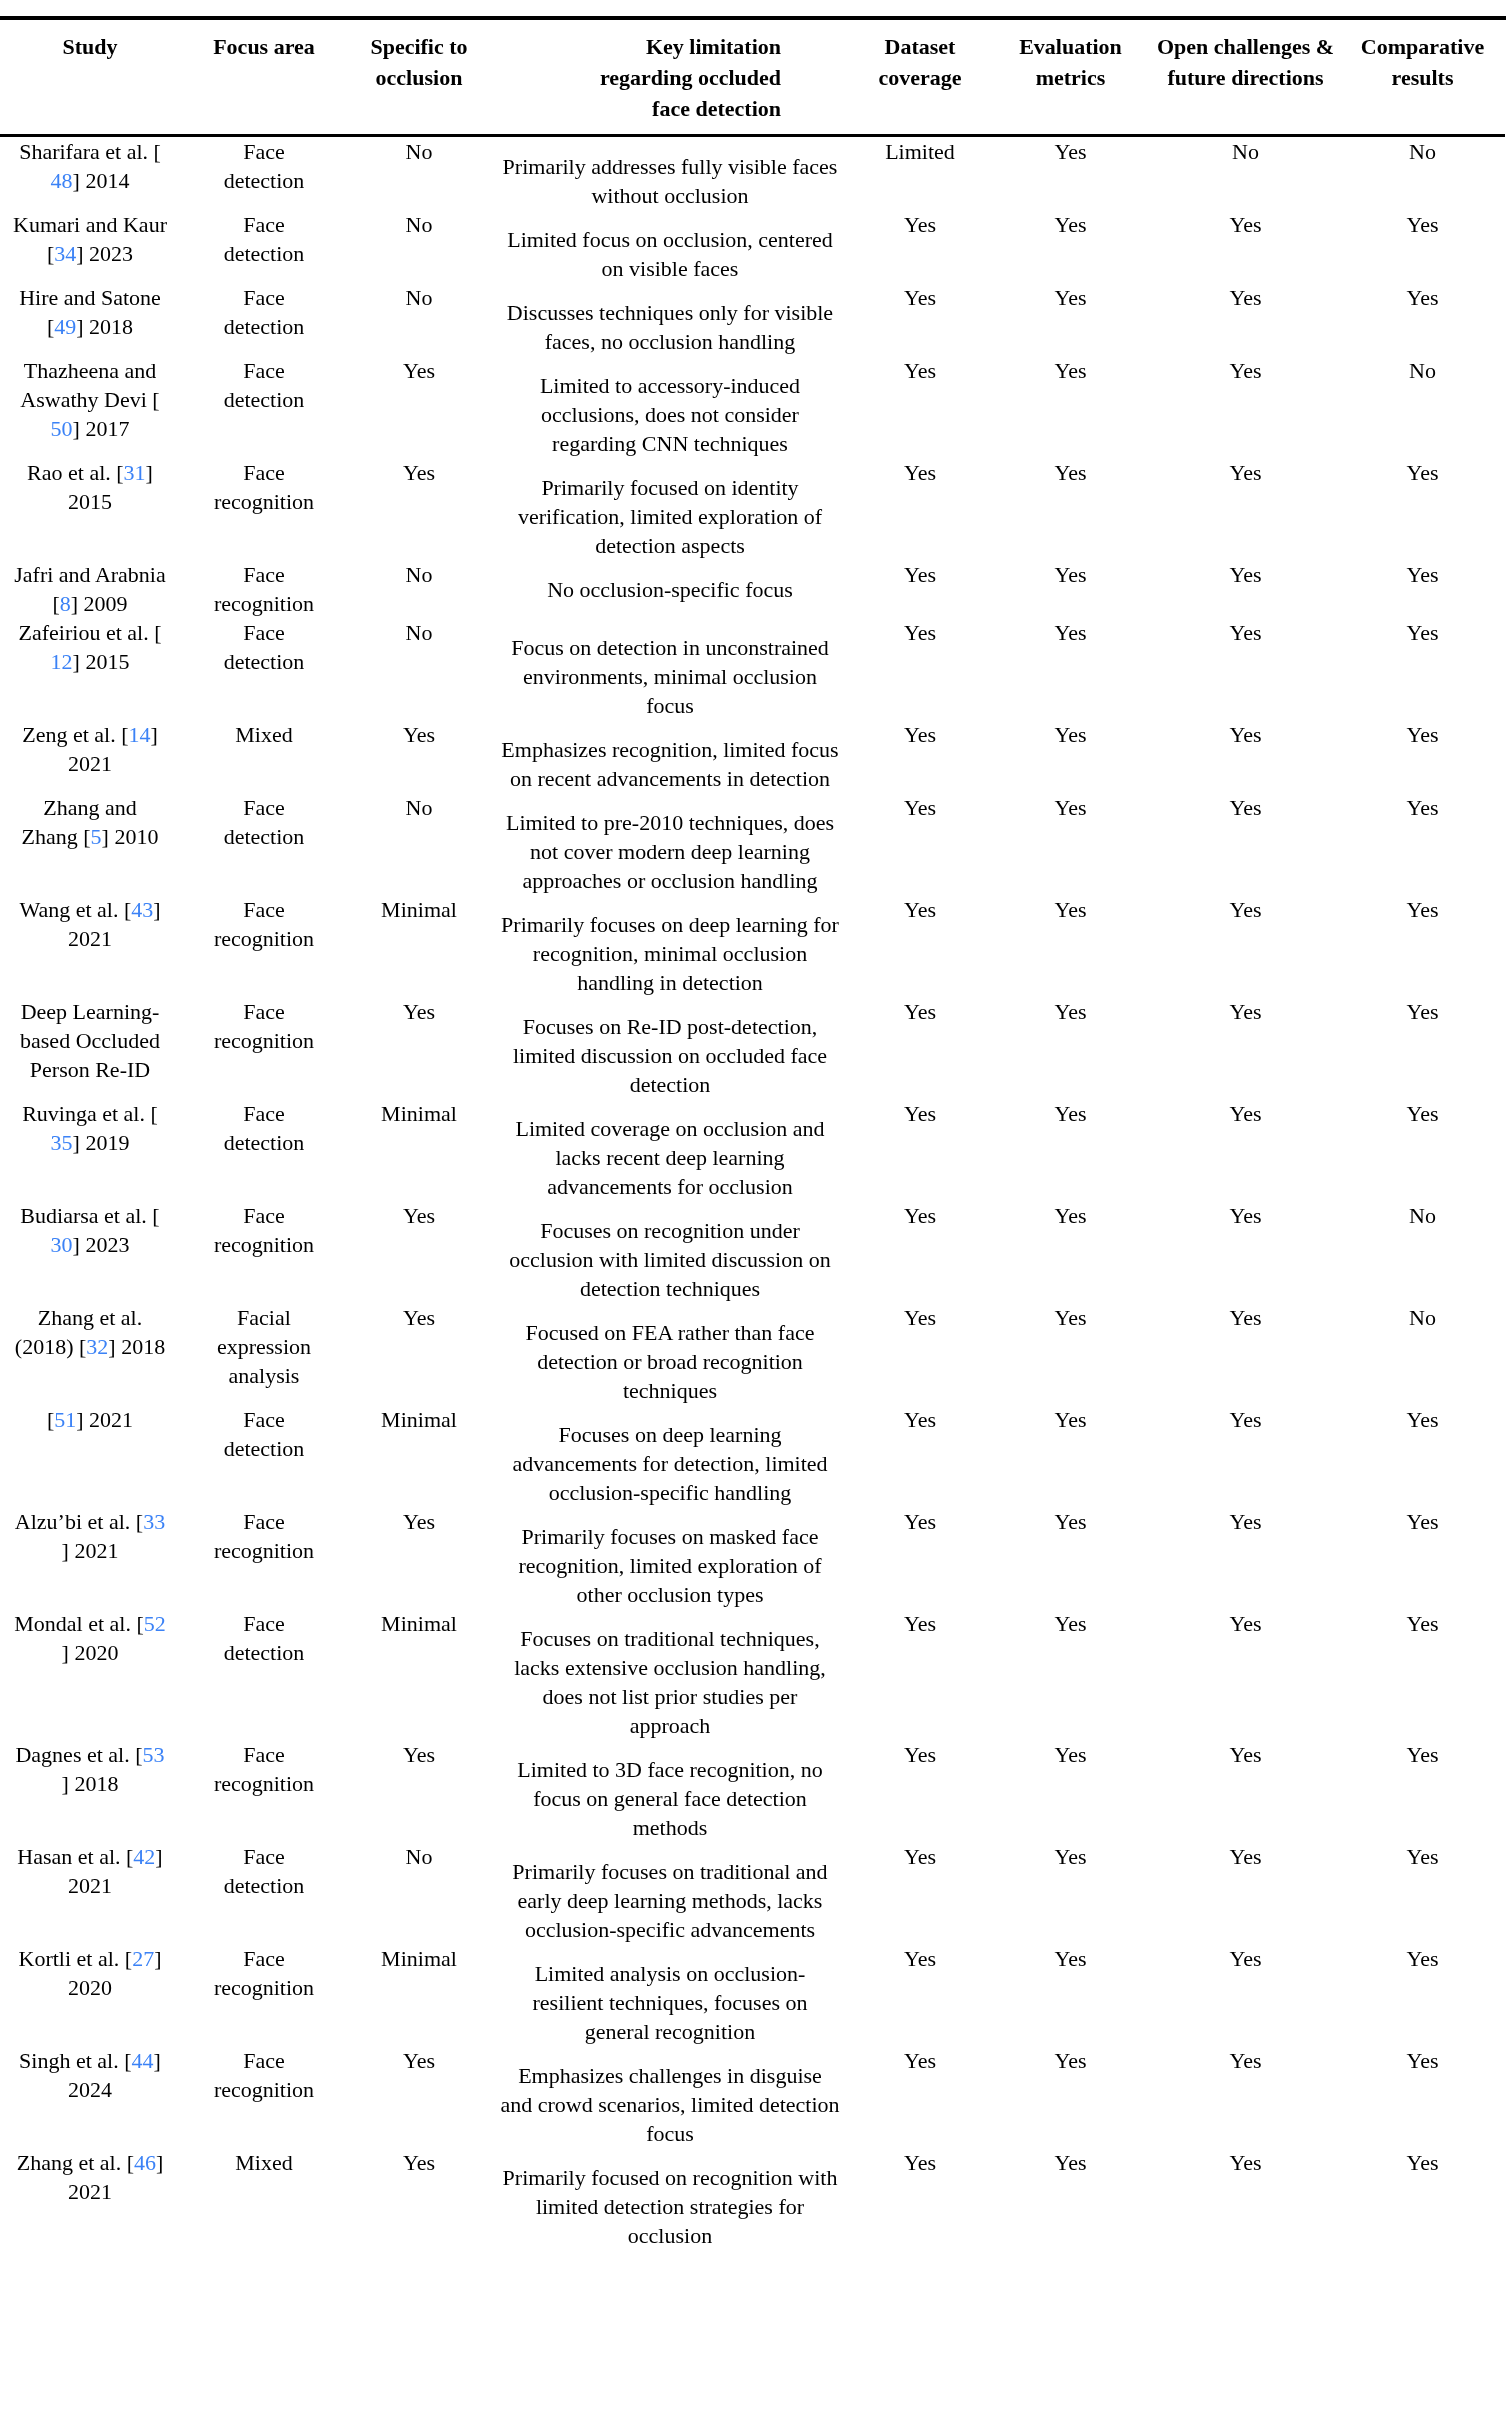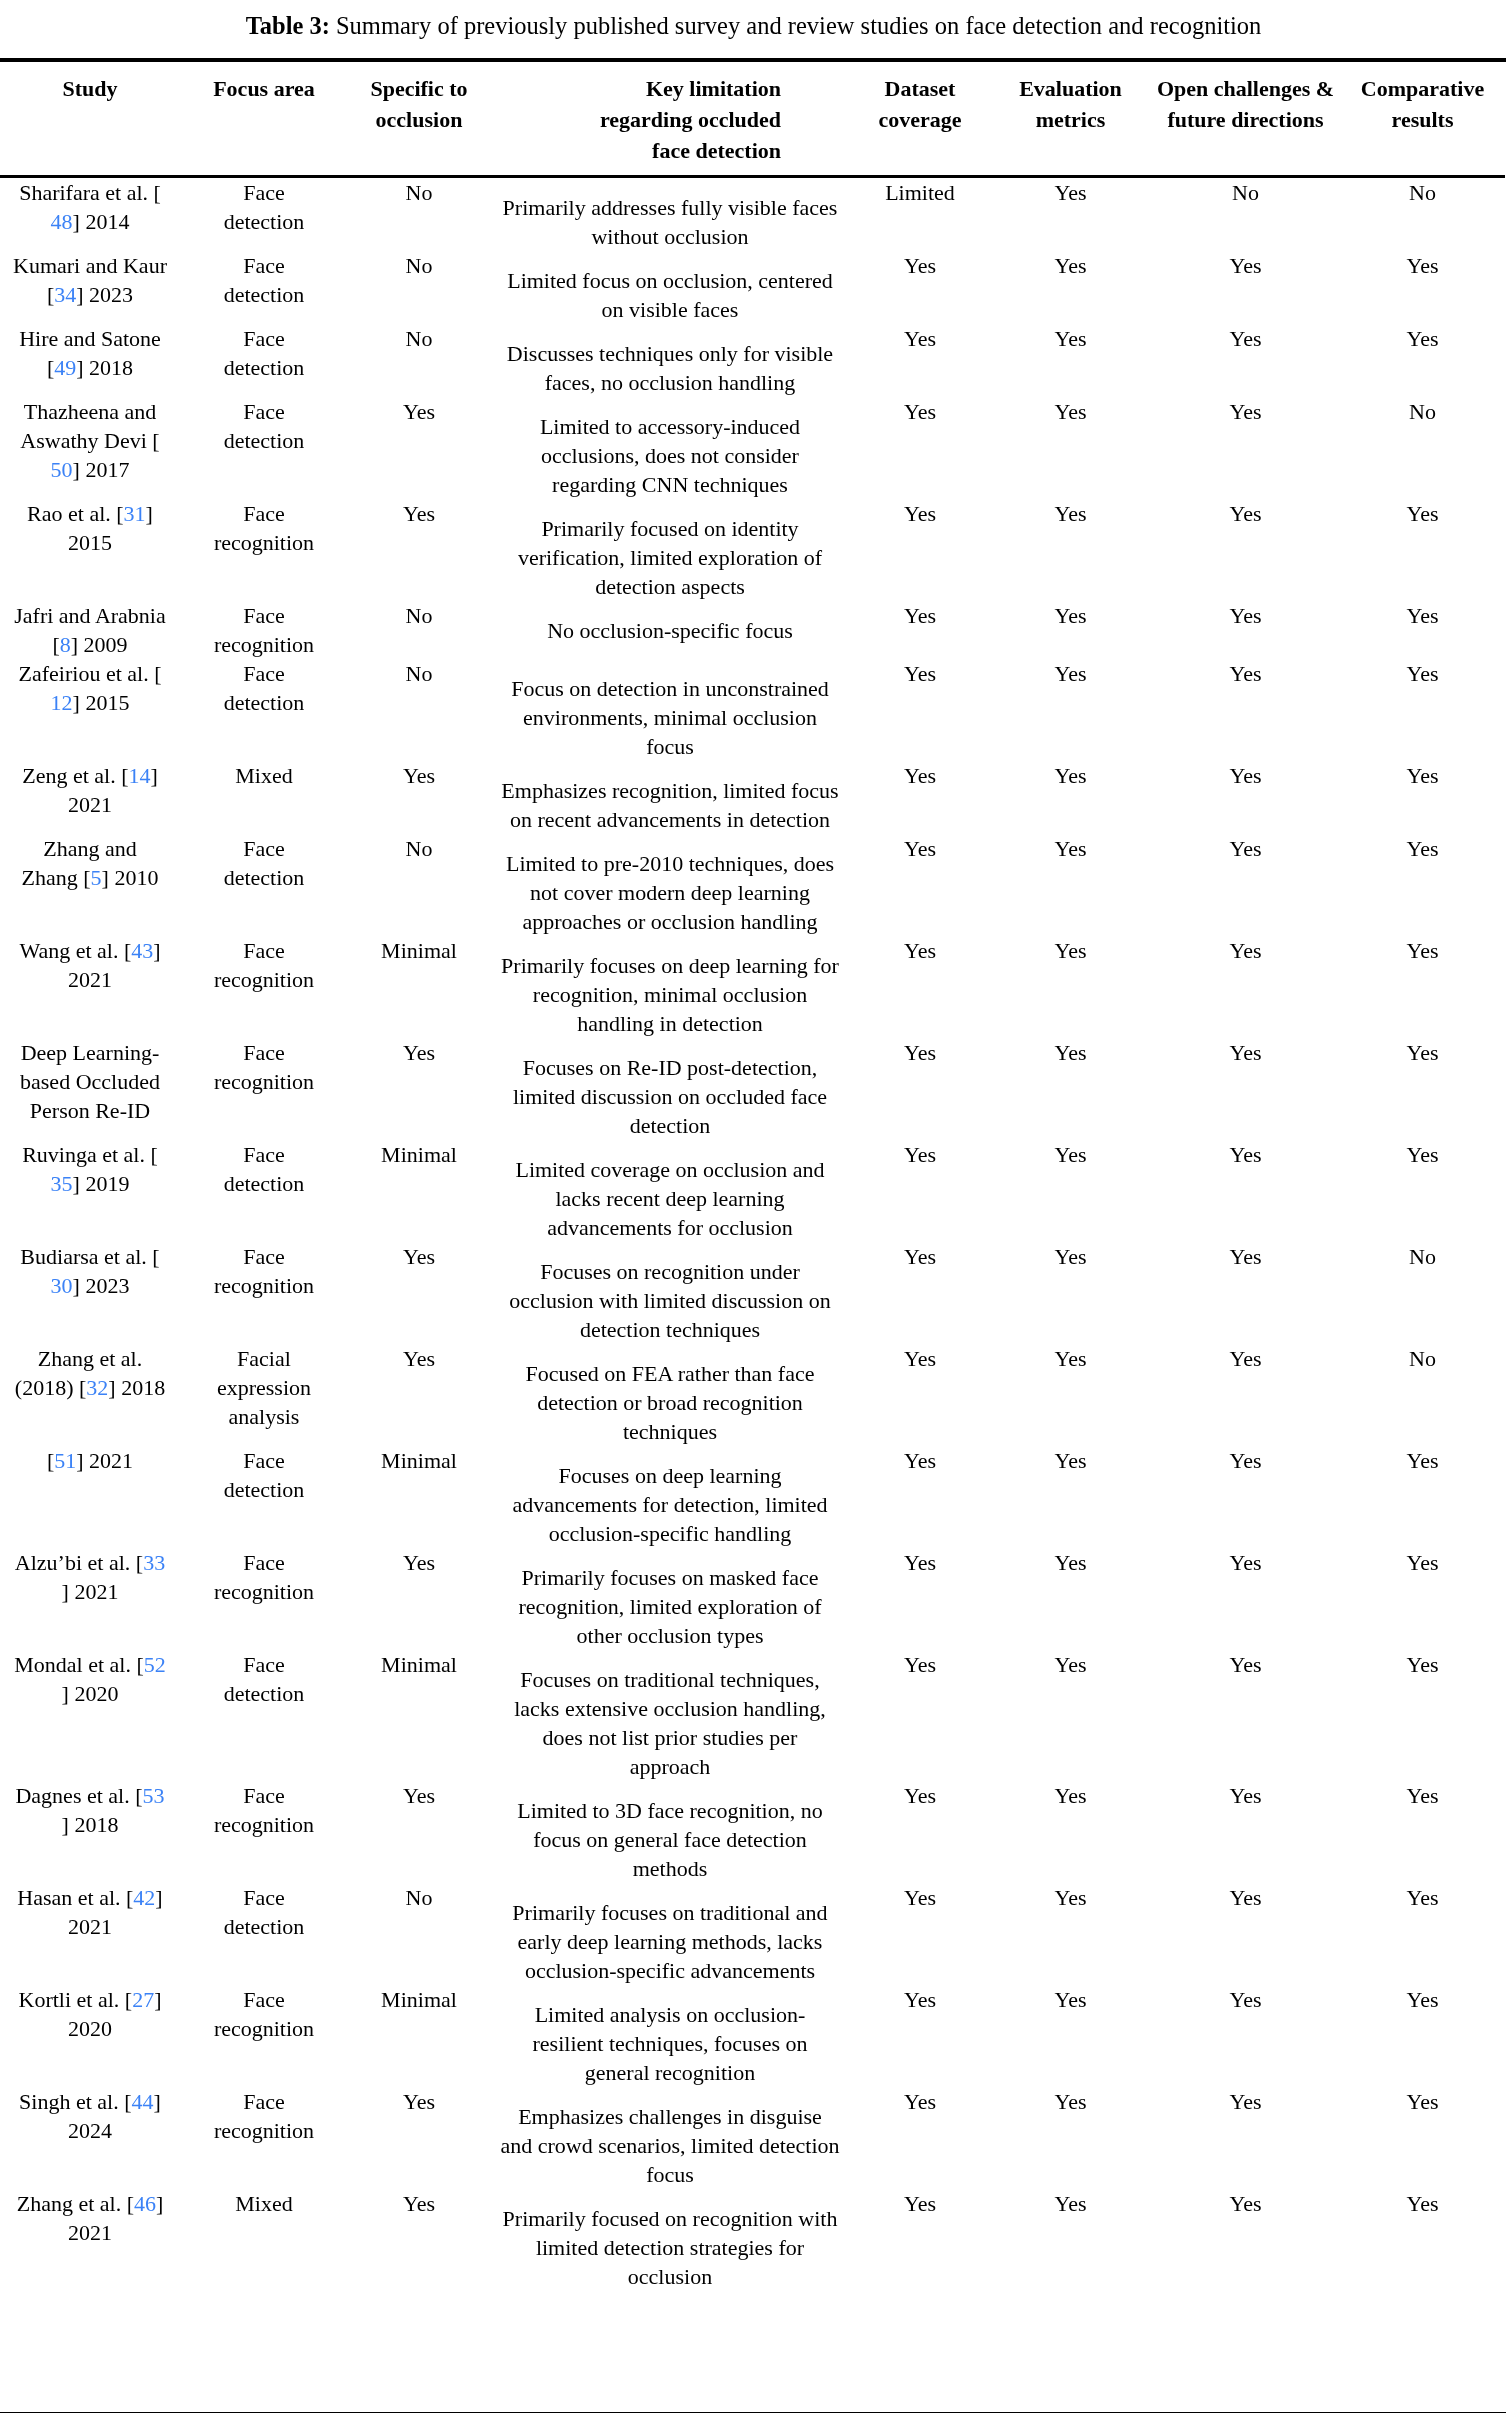--- a/index.html
+++ b/index.html
@@ -60,25 +60,20 @@
   td.b2 span { max-width: 119px; }
   td.b4 span { max-width: 340px; margin-top: 15px; }
 
   .cite { color: #3b82f6; }
 </style>
 </head>
 <body>
 
 <div class="page">
 
-  <div class="title">
-    <span class="tlabel">Table 3:</span>
-    <span> </span>
-    <span class="ttext">Summary of previously published survey and review studies on face detection and recognition</span>
-  </div>
 
   <div class="rule-top"></div>
 
   <table class="summary">
     <colgroup>
       <col class="c1">
         <col class="c2">
         <col class="c3">
         <col class="c4">
       <col class="c5">

